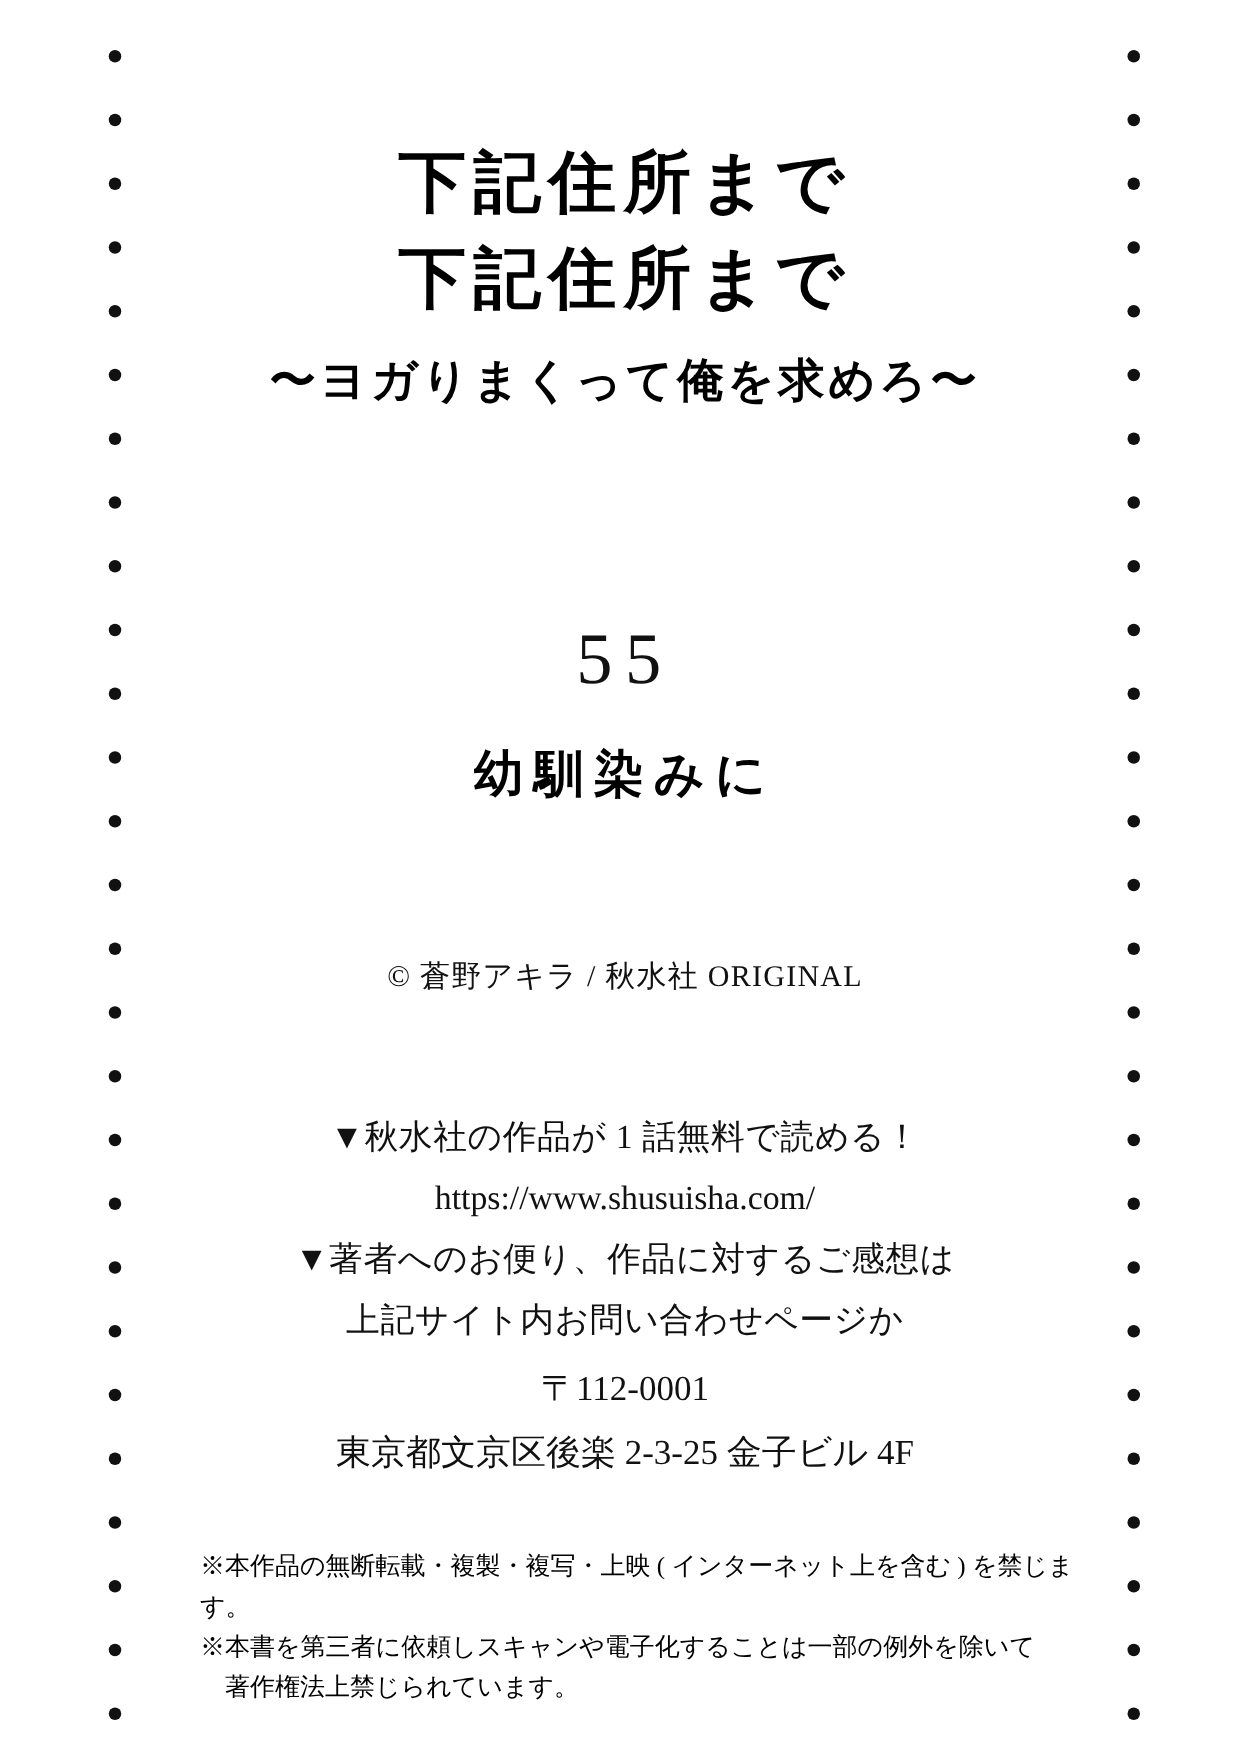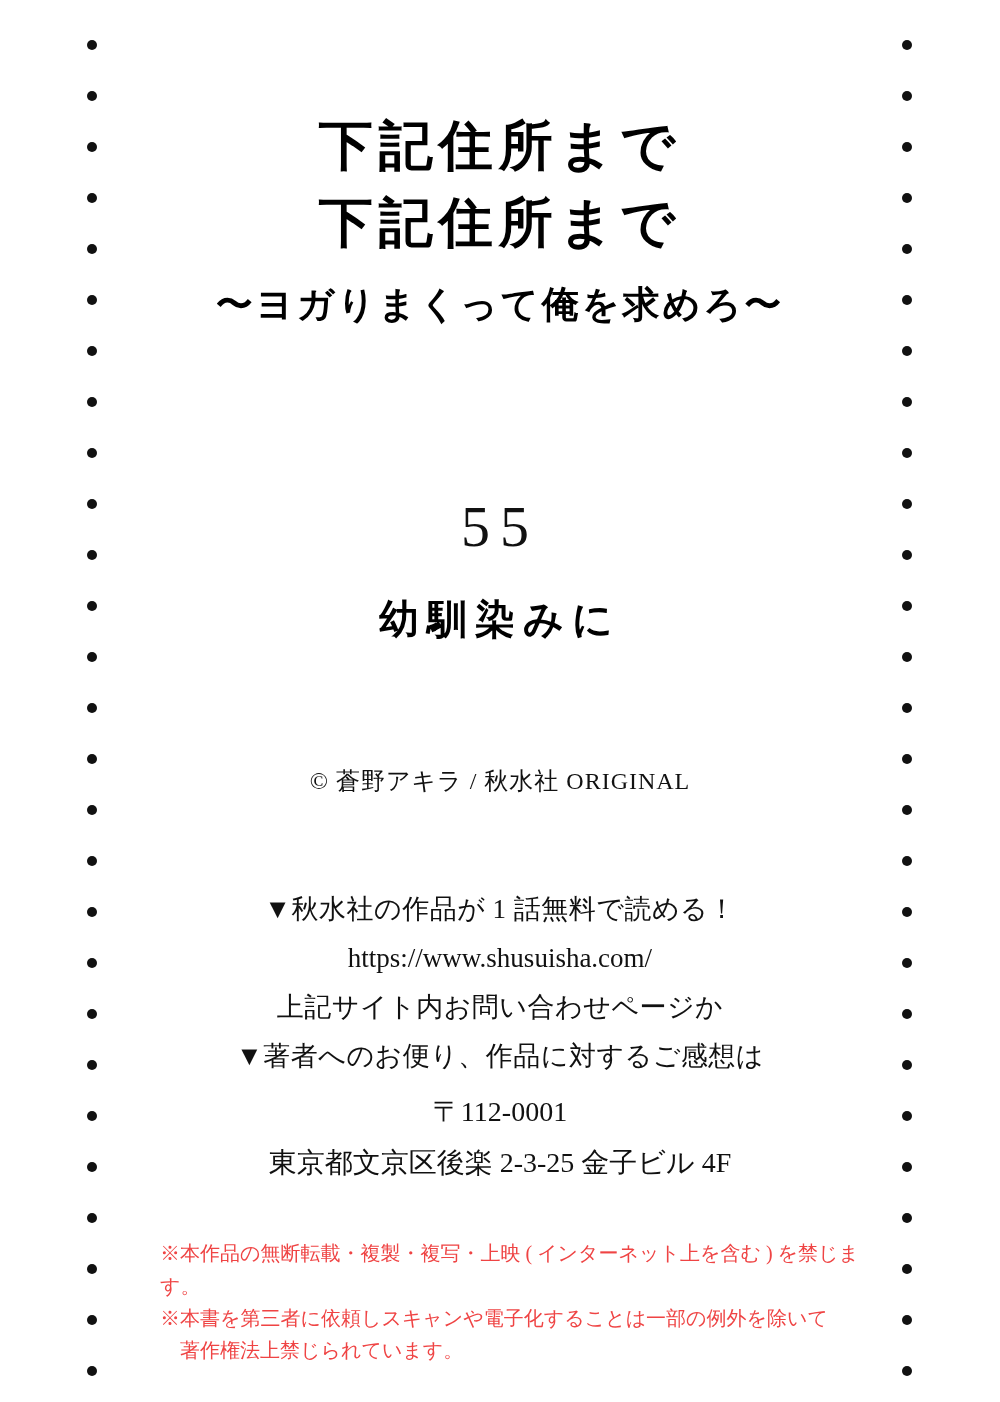--- a/index.html
+++ b/index.html
@@ -128,21 +128,21 @@
   .notice-block {
     margin-top: 48px;
     text-align: left;
     padding-left: 40px;
     padding-right: 20px;
   }
   .notice-line {
     font-family: "Liberation Serif", "DejaVu Serif", serif;
     font-size: 20px;
     line-height: 1.62;
-    color: #ef4444;
+    color: #000000;
   }
   .notice-line.indent {
     padding-left: 20px;
   }
 </style>
 </head>
 <body>
 
 <div class="page">
 
@@ -215,22 +215,22 @@
 
     <div class="volume-number">55</div>
 
     <div class="author-name">幼馴染みに</div>
 
     <div class="copyright-line">© 蒼野アキラ / 秋水社 ORIGINAL</div>
 
     <div class="promo-block">
       <div class="promo-line">▼秋水社の作品が 1 話無料で読める！</div>
       <div class="promo-line url">https://www.shusuisha.com/</div>
+      <div class="promo-line">▼著者へのお便り、作品に対するご感想は</div>
       <div class="promo-line">上記サイト内お問い合わせページか</div>
-      <div class="promo-line">▼著者へのお便り、作品に対するご感想は</div>
     </div>
 
     <div class="address-block">
       <div class="address-line">〒112-0001</div>
       <div class="address-line">東京都文京区後楽 2-3-25 金子ビル 4F</div>
     </div>
 
     <div class="notice-block">
       <div class="notice-line">※本作品の無断転載・複製・複写・上映 ( インターネット上を含む ) を禁じます。</div>
       <div class="notice-line">※本書を第三者に依頼しスキャンや電子化することは一部の例外を除いて</div>

